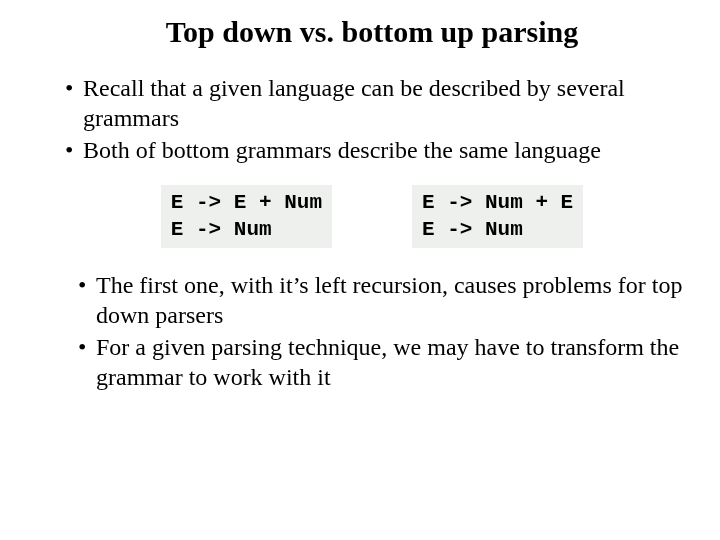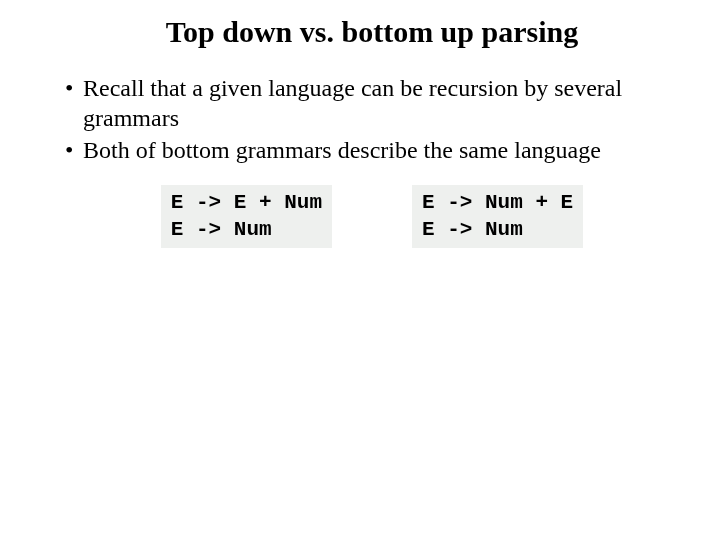--- a/index.html
+++ b/index.html
@@ -74,24 +74,28 @@
     top: 0;
   }
 </style>
 </head>
 <body>
 
 <div class="slide">
   <div class="title">Top down vs. bottom up parsing</div>
 
   <ul class="top-bullets">
-    <li>Recall that a given language can be recursion by several grammars</li>
+    <li>Recall that a given language can be described by several grammars</li>
     <li>Both of bottom grammars describe the same language</li>
   </ul>
 
   <div class="grammars">
     <div class="grammar-box">E -&gt; E + Num
 E -&gt; Num</div>
     <div class="grammar-box">E -&gt; Num + E
 E -&gt; Num</div>
   </div>
 
+  <ul class="bottom-bullets">
+    <li>The first one, with it’s left recursion, causes problems for top down parsers</li>
+    <li>For a given parsing technique, we may have to transform the grammar to work with it</li>
+  </ul>
 </div>
 
 </body></html>

